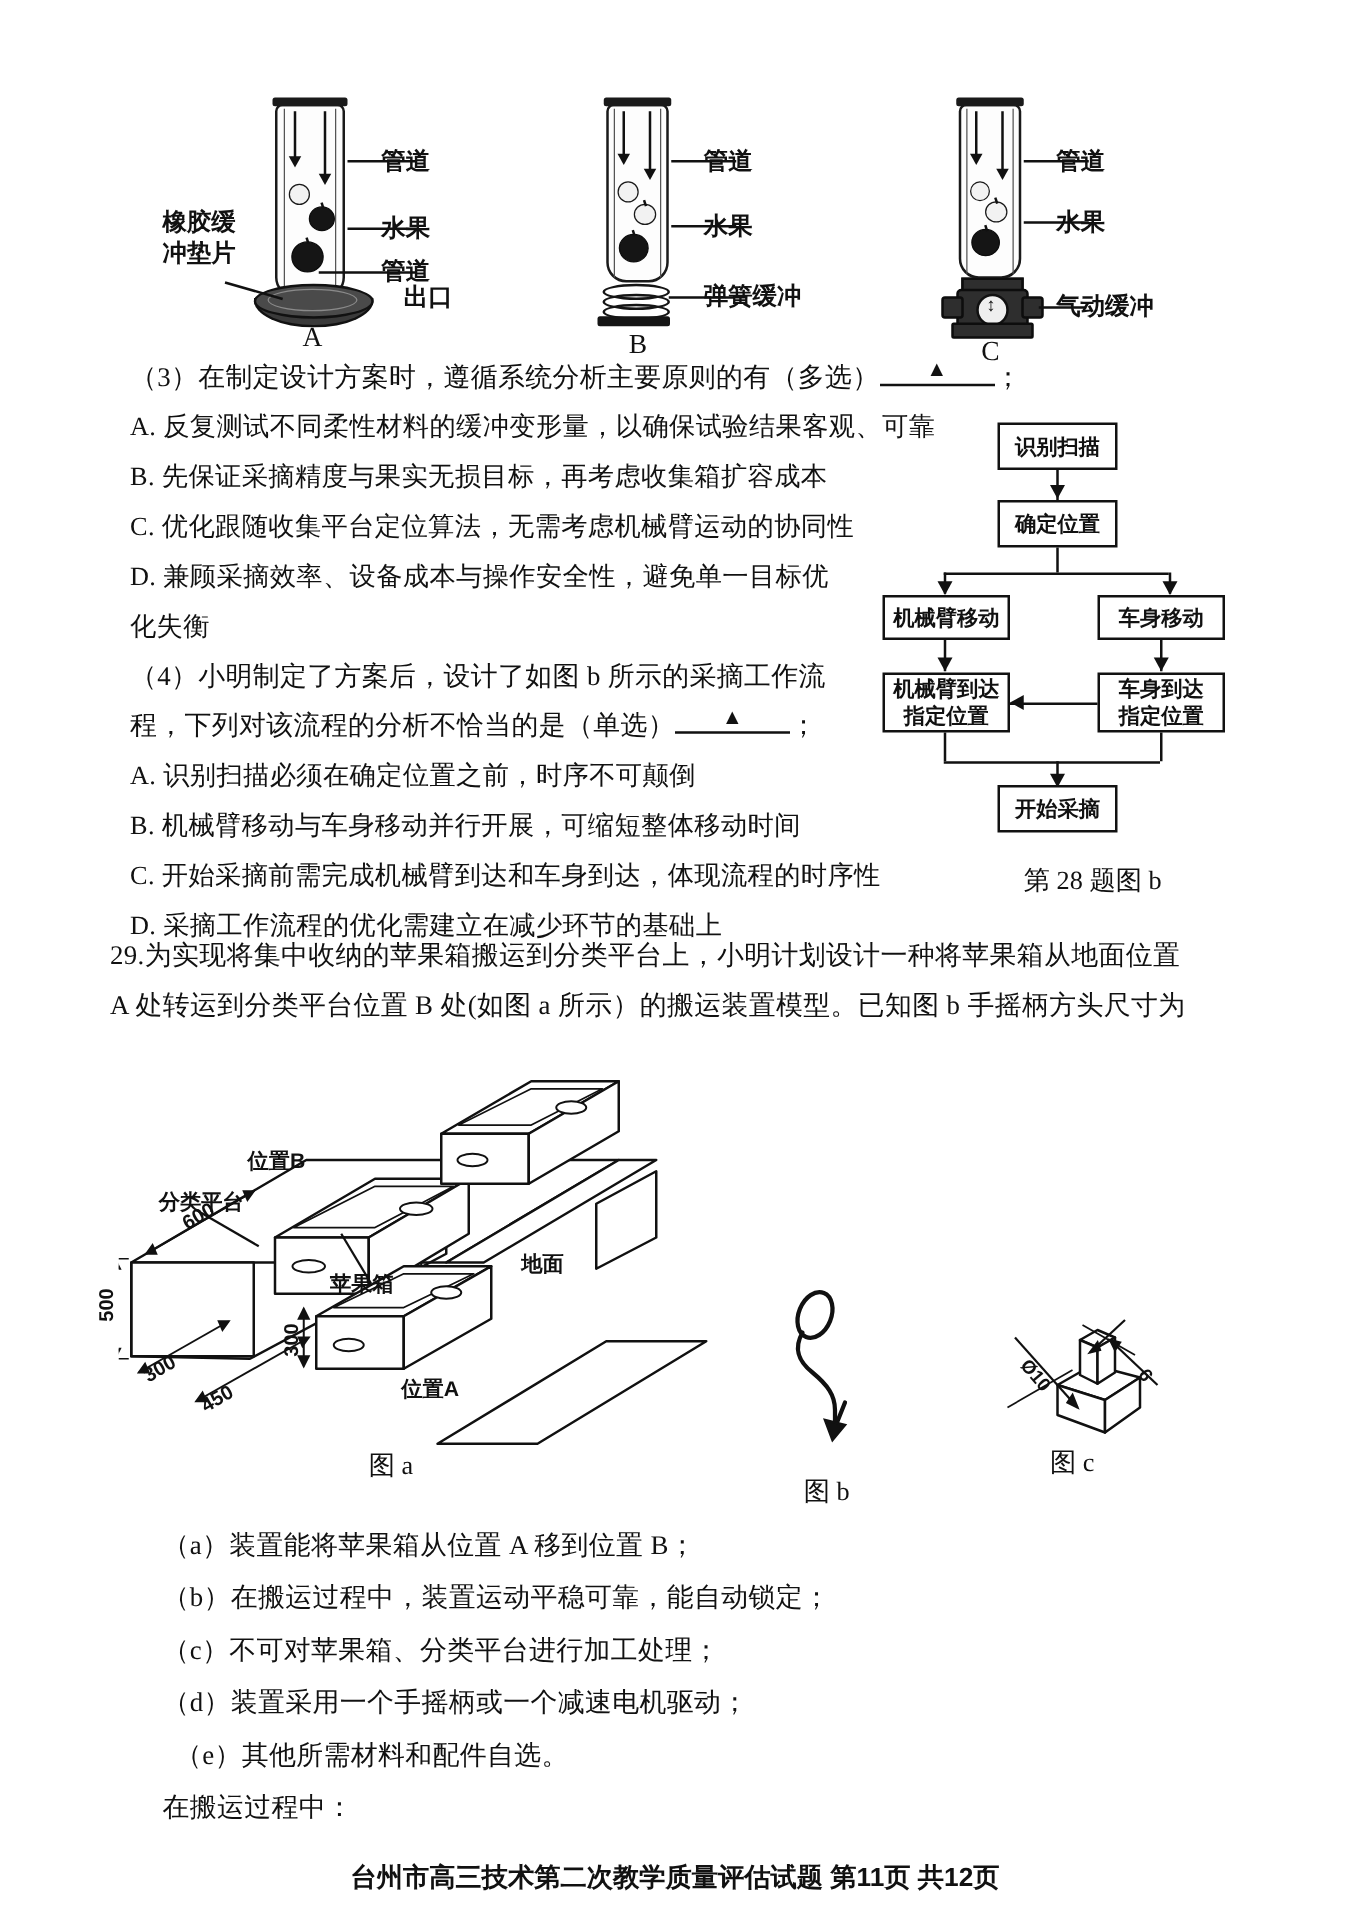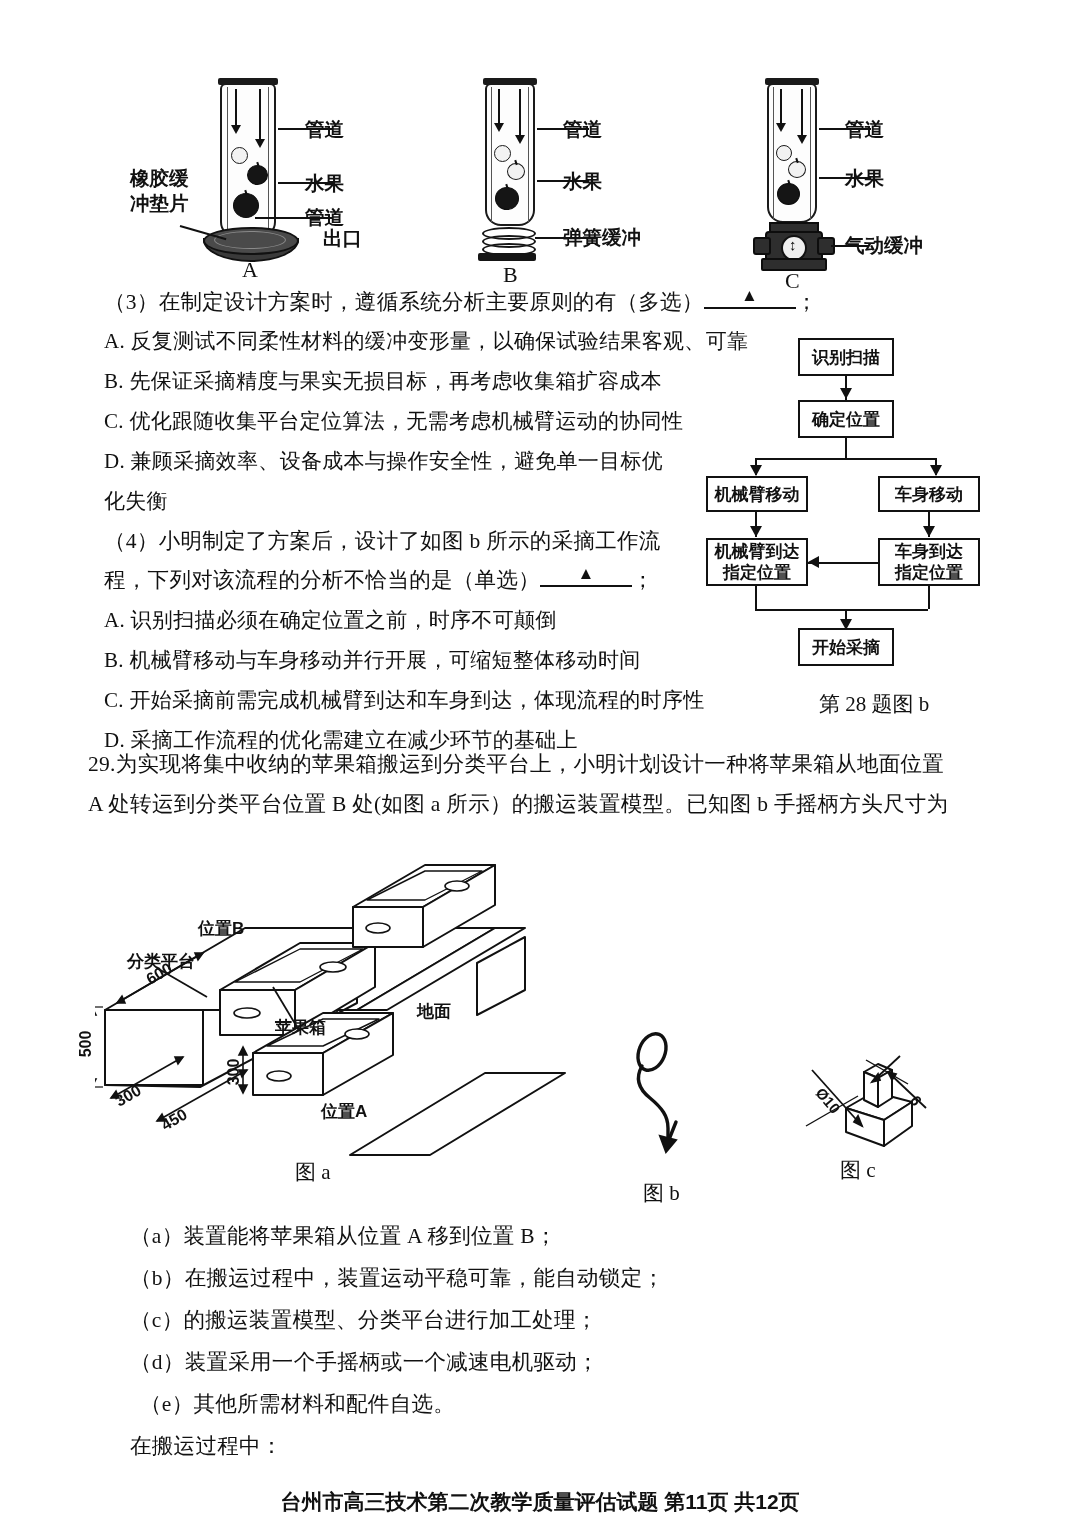--- a/index.html
+++ b/index.html
@@ -495,21 +495,21 @@
       </g>
 
       <g stroke="#111111" stroke-width="1.8" fill="none">
         <line x1="62" y1="113" x2="112" y2="142"></line>
         <line x1="202" y1="172" x2="178" y2="132"></line>
       </g>
     </svg>
 
     <div class="iso-lbl" style="left:103px; top:62px;">位置B</div>
     <div class="iso-lbl" style="left:32px; top:95px;">分类平台</div>
-    <div class="iso-lbl" style="left:180px; top:161px;text-align:center;">苹果箱</div>
+    <div class="iso-lbl" style="left:169px; top:161px;text-align:center;">苹果箱</div>
     <div class="iso-lbl" style="left:322px; top:145px;">地面</div>
     <div class="iso-lbl" style="left:226px; top:245px;">位置A</div>
 
     <div class="dim-lbl" style="left:-22px; top:180px; transform:rotate(-90deg);">500</div>
     <div class="dim-lbl" style="left:51px; top:110px; transform:rotate(-30deg);">600</div>
     <div class="dim-lbl" style="left:20px; top:232px; transform:rotate(-30deg);">300</div>
     <div class="dim-lbl" style="left:66px; top:256px; transform:rotate(-30deg);">450</div>
     <div class="dim-lbl" style="left:126px; top:208px; transform:rotate(-90deg);">300</div>
 
     <div class="fig-cap" style="left:200px; top:303px;">图 a</div>
@@ -551,20 +551,20 @@
         <polygon points="88,42 96,44 92,50"></polygon>
       </g>
     </svg>
     <div class="dim-lbl" style="position:absolute; left:14px; top:62px; transform:rotate(50deg); font-size:15px;">Ø10</div>
     <div class="dim-lbl" style="position:absolute; left:112px; top:62px; transform:rotate(55deg); font-size:15px;">6</div>
     <div class="fig-cap" style="left:40px; top:126px;">图 c</div>
   </div>
 
   <div class="txt body-line" style="left:130px; top:1217px;">（a）装置能将苹果箱从位置 A 移到位置 B；</div>
   <div class="txt body-line" style="left:130px; top:1259px;">（b）在搬运过程中，装置运动平稳可靠，能自动锁定；</div>
-  <div class="txt body-line" style="left:130px; top:1301px;">（c）的搬运装置模型、分类平台进行加工处理；</div>
+  <div class="txt body-line" style="left:130px; top:1301px;">（c）不可对苹果箱、分类平台进行加工处理；</div>
   <div class="txt body-line" style="left:130px; top:1343px;">（d）装置采用一个手摇柄或一个减速电机驱动；</div>
   <div class="txt body-line" style="left:140px; top:1385px;">（e）其他所需材料和配件自选。</div>
   <div class="txt body-line" style="left:130px; top:1427px;">在搬运过程中：</div>
 
   <div class="footer" style="left:0; top:1488px;">台州市高三技术第二次教学质量评估试题  第11页  共12页</div>
 
 </div>
 
 </body></html>

